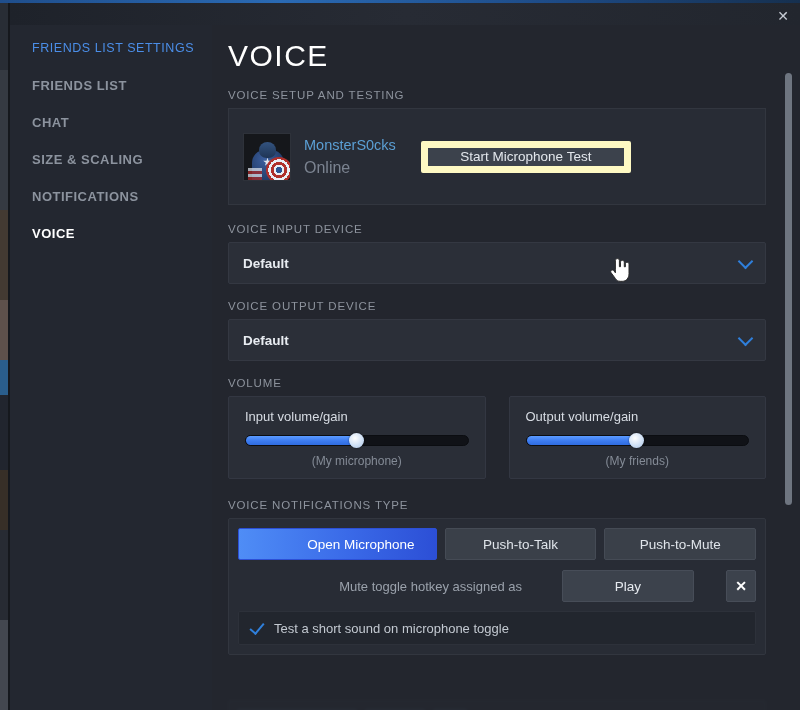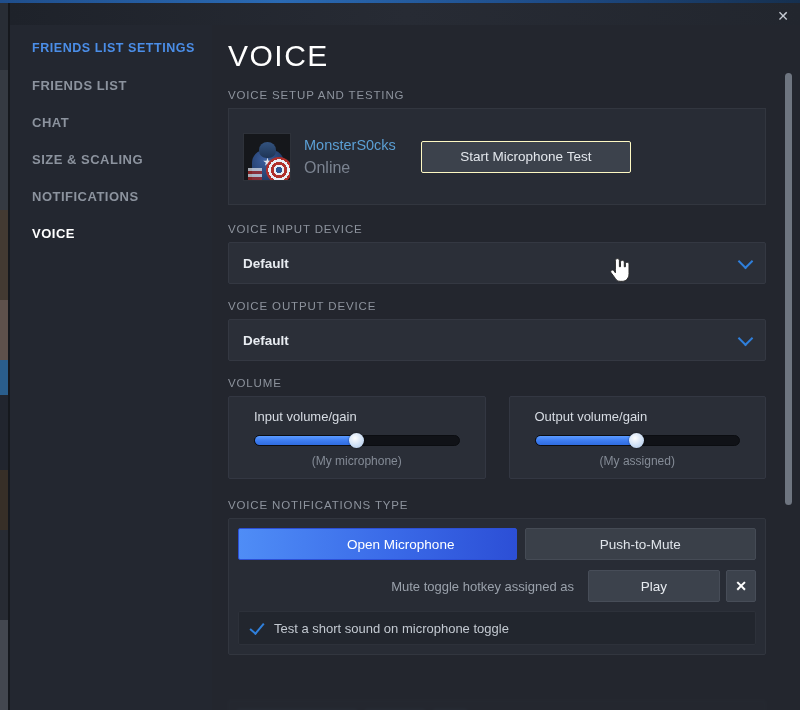--- a/index.html
+++ b/index.html
@@ -84,21 +84,21 @@
     width: 202px;
     height: 685px;
     background: #232730;
   }
 
   .sidebar-inner { padding: 16px 0 0 22px; }
 
   .sidebar-heading {
     color: #4b8ee8;
     font-size: 12.5px;
-    font-weight: 700;
+    font-weight: 400;
     letter-spacing: .55px;
     margin-bottom: 23px;
     cursor: pointer;
   }
 
   .sidebar-item {
     color: #8c939e;
     font-size: 13px;
     font-weight: 700;
     letter-spacing: .5px;
@@ -215,21 +215,21 @@
     font-size: 16px;
     margin-top: 4px;
   }
 
   .mic-test-button {
     margin-left: 25px;
     flex: 1 1 auto;
     height: 32px;
     max-width: 210px;
     background: #3c424c;
-    border: 1px solid #fef9c3;
+    border: 7px solid #fef9c3;
     border-radius: 2px;
     color: #e3e7ec;
     font-size: 13.5px;
     font-family: inherit;
     cursor: pointer;
     display: flex;
     align-items: center;
     justify-content: center;
   }
 
@@ -266,21 +266,21 @@
   .volume-row {
     display: flex;
     gap: 23px;
     margin-bottom: 20px;
   }
   .volume-card {
     flex: 1 1 0;
     background: #2a2e37;
     border: 1px solid #333742;
     border-radius: 2px;
-    padding: 12px 25px 10px;
+    padding: 12px 16px 10px;
   }
   .volume-title {
     color: #d7dce3;
     font-size: 13px;
     margin-bottom: 11px;
   }
   .slider {
     position: relative;
     height: 11px;
     border-radius: 6px;
@@ -343,20 +343,21 @@
     color: #ffffff;
     font-weight: 400;
     padding-left: 47px;
   }
 
   .hotkey-row {
     display: flex;
     align-items: center;
     height: 34px;
     margin-bottom: 8px;
+    gap: 26px;
   }
   .hotkey-label {
     flex: 1 1 auto;
     text-align: right;
     padding-right: 14px;
     color: #9aa1ab;
     font-size: 13px;
   }
   .hotkey-value-button {
     width: 132px;
@@ -543,30 +544,31 @@
           </div>
           <div class="volume-caption">(My microphone)</div>
         </div>
 
         <div class="volume-card">
           <div class="volume-title">Output volume/gain</div>
           <div class="slider">
             <div class="slider-fill" style="width: 50%;"></div>
             <div class="slider-thumb" style="left: 50%;"></div>
           </div>
-          <div class="volume-caption">(My assigned)</div>
+          <div class="volume-caption">(My friends)</div>
         </div>
 
       </div>
 
       <div class="section-label">VOICE NOTIFICATIONS TYPE</div>
       <div class="transmission-card">
 
         <div class="tt-buttons">
           <button class="tt-button selected">Open Microphone</button>
+          <button class="tt-button">Push-to-Talk</button>
           <button class="tt-button">Push-to-Mute</button>
         </div>
 
         <div class="hotkey-row">
           <span class="hotkey-label">Mute toggle hotkey assigned as</span>
           <button class="hotkey-value-button">Play</button>
           <button class="hotkey-clear-button">✕</button>
         </div>
 
         <div class="checkbox-row">

